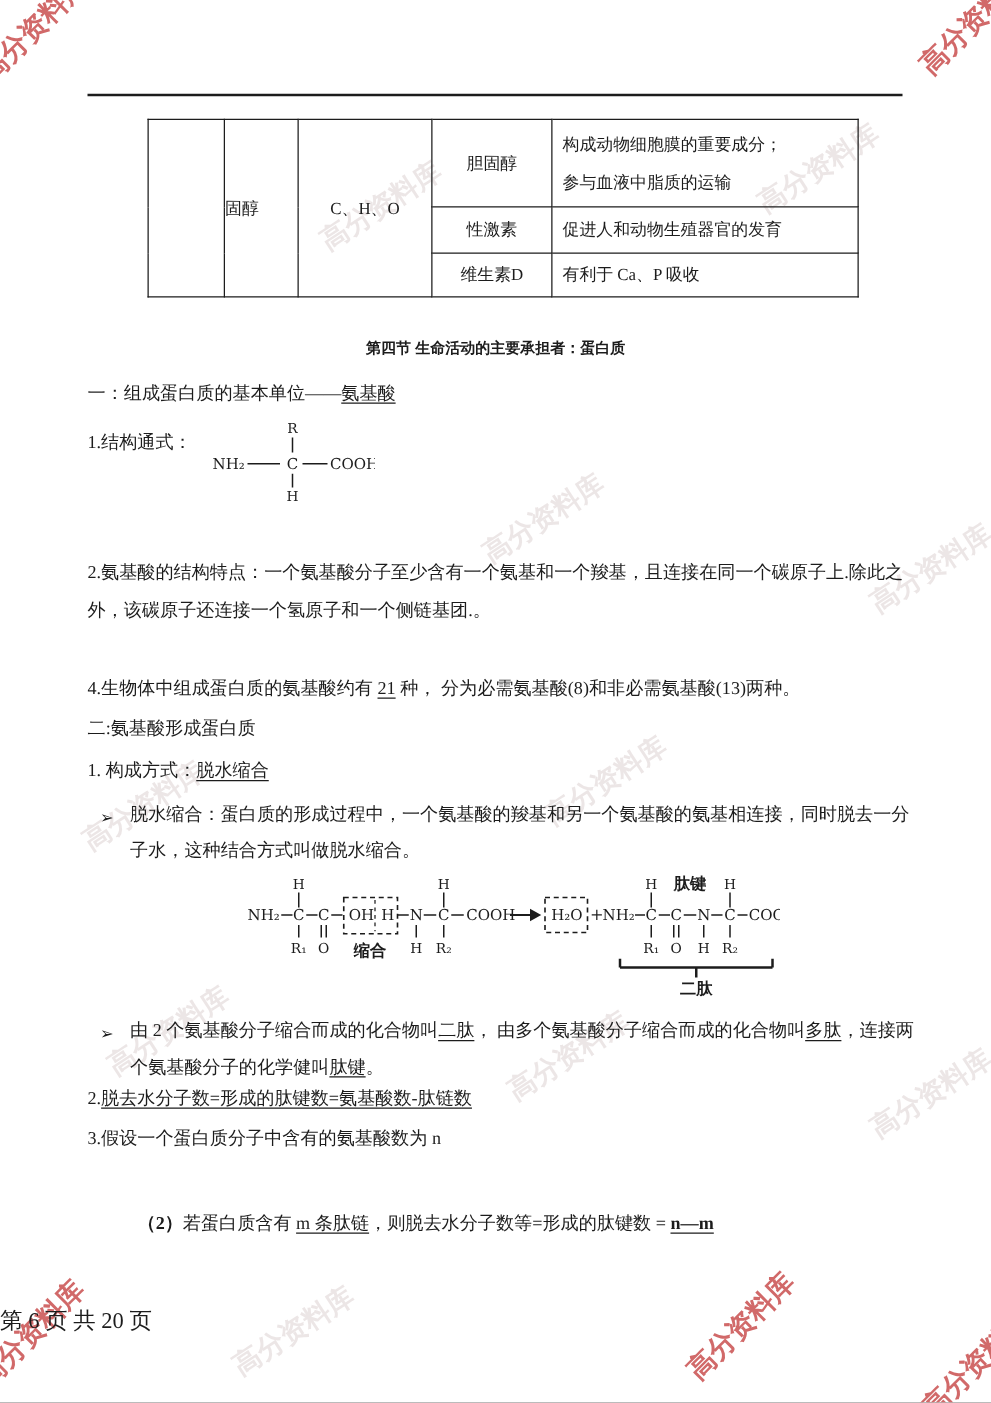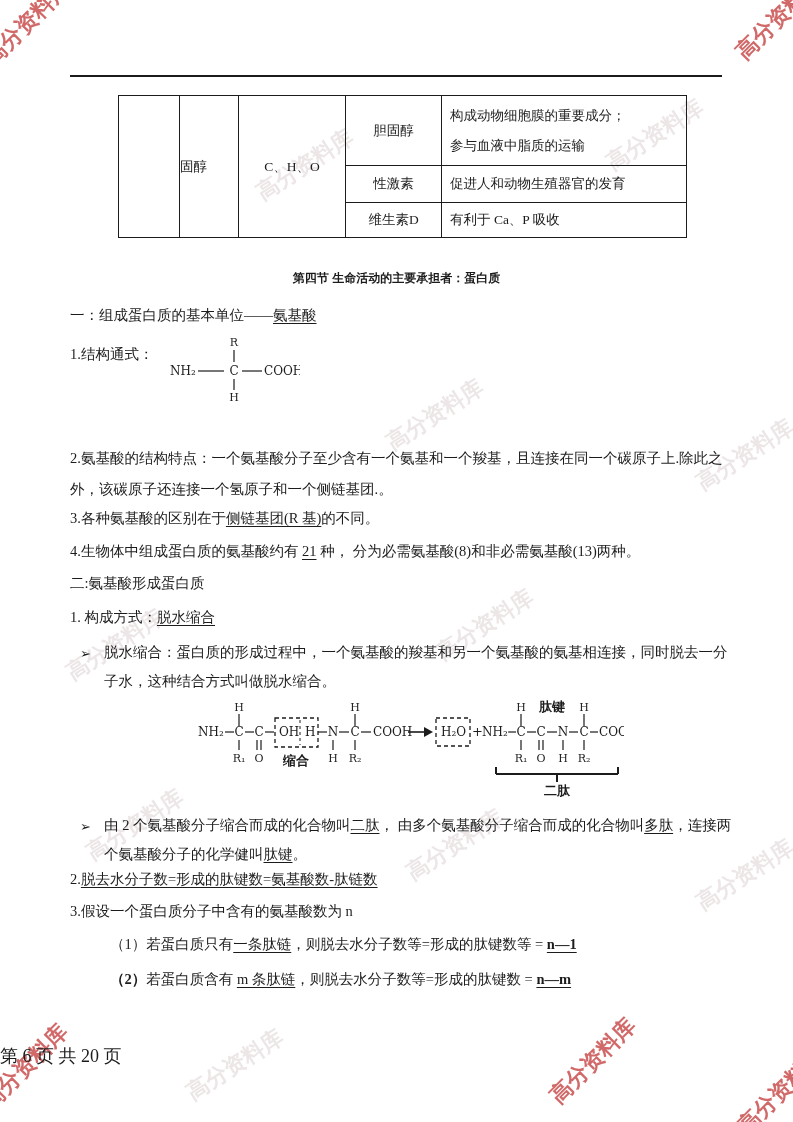--- a/index.html
+++ b/index.html
@@ -107,21 +107,20 @@
     <text x="2" y="41" font-size="12">NH₂</text>
     <line x1="30" y1="37" x2="56" y2="37" stroke="#1c1c1c" stroke-width="1.2"></line>
     <text x="66" y="41" font-size="12" text-anchor="middle">C</text>
     <line x1="74" y1="37" x2="94" y2="37" stroke="#1c1c1c" stroke-width="1.2"></line>
     <text x="96" y="41" font-size="12">COOH</text>
     <line x1="66" y1="45" x2="66" y2="56" stroke="#1c1c1c" stroke-width="1.2"></line>
     <text x="66" y="67" font-size="11" text-anchor="middle">H</text>
   </svg>
 
   <div class="para multi" style="top:443px;">2.氨基酸的结构特点：一个氨基酸分子至少含有一个氨基和一个羧基，且连接在同一个碳原子上.除此之外，该碳原子还连接一个氢原子和一个侧链基团.。</div>
-  <div class="para" style="top:508px;"><span>3.各种氨基酸的区别在于</span><span style="text-decoration: underline;">侧链基团(R 基)</span><span>的不同。</span></div>
   <div class="para" style="top:541px;"><span>4.生物体中组成蛋白质的氨基酸约有 </span><span style="text-decoration: underline;">21</span><span> 种，  分为必需氨基酸(8)和非必需氨基酸(13)两种。</span></div>
   <div class="para" style="top:573px;">二:氨基酸形成蛋白质</div>
   <div class="para" style="top:607px;"><span>1. 构成方式：</span><span style="text-decoration: underline; text-align: center;">脱水缩合</span></div>
 
   <div class="para bullet" style="top:638px;">
     <span class="bchar">➢</span>
     <span>脱水缩合：蛋白质的形成过程中，一个氨基酸的羧基和另一个氨基酸的氨基相连接，同时脱去一分子水，这种结合方式叫做脱水缩合。</span>
   </div>
 
   <svg class="diagram" width="428" height="100" viewBox="0 0 428 100">
@@ -197,18 +196,17 @@
     <text x="361" y="98" font-size="13" font-weight="bold" text-anchor="middle">二肽</text>
   </svg>
 
   <div class="para bullet" style="top:811px;">
     <span class="bchar">➢</span>
     <span><span>由 2 个氨基酸分子缩合而成的化合物叫</span><span style="text-decoration: underline;">二肽</span><span>， 由多个氨基酸分子缩合而成的化合物叫</span><span style="text-decoration: underline;">多肽</span><span>，连接两个氨基酸分子的化学健叫</span><span style="text-decoration: underline;">肽键</span><span>。</span></span>
   </div>
 
   <div class="para" style="top:869px;"><span>2.</span><span style="text-decoration: underline;">脱去水分子数=形成的肽键数=氨基酸数-肽链数</span></div>
   <div class="para" style="top:901px;">3.假设一个蛋白质分子中含有的氨基酸数为 n</div>
-  <div class="para indent" style="top:934px;"><span>（1）若蛋白质只有</span><span style="text-decoration: underline;">一条肽链</span><span>，则脱去水分子数等=形成的肽键数等 = </span><span style="text-decoration: underline; font-weight: bold;">n—1</span></div>
   <div class="para indent" style="top:969px;"><span style="font-weight: bold;">（2）</span><span>若蛋白质含有 </span><span style="text-decoration: underline;">m 条肽链</span><span>，则脱去水分子数等=形成的肽键数 = </span><span style="text-decoration: underline; font-weight: bold; margin-top: 16px;">n—m</span></div>
 
   <div class="footer">第 6 页 共 20 页</div>
 
 </div>
 
 </body></html>

